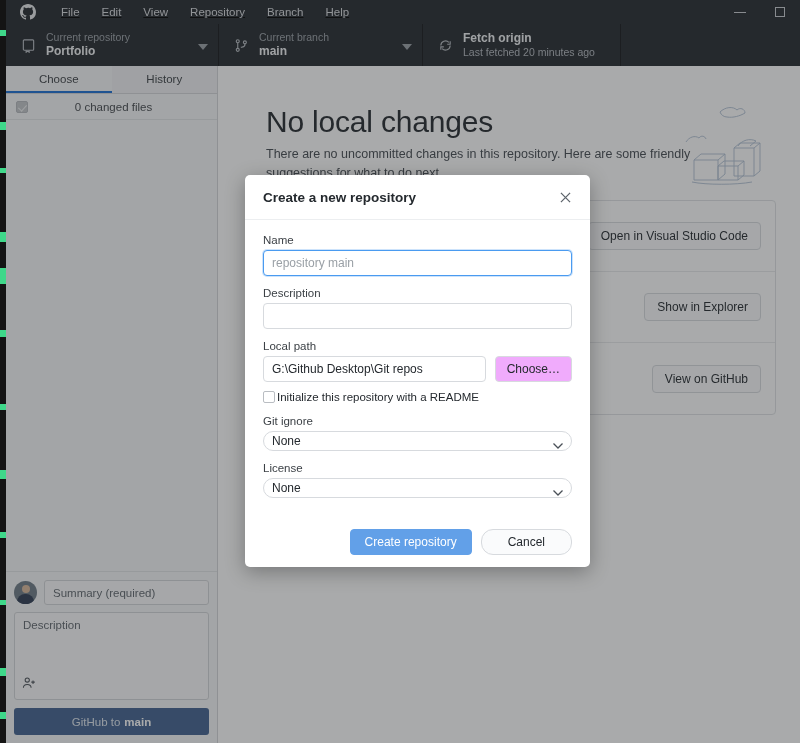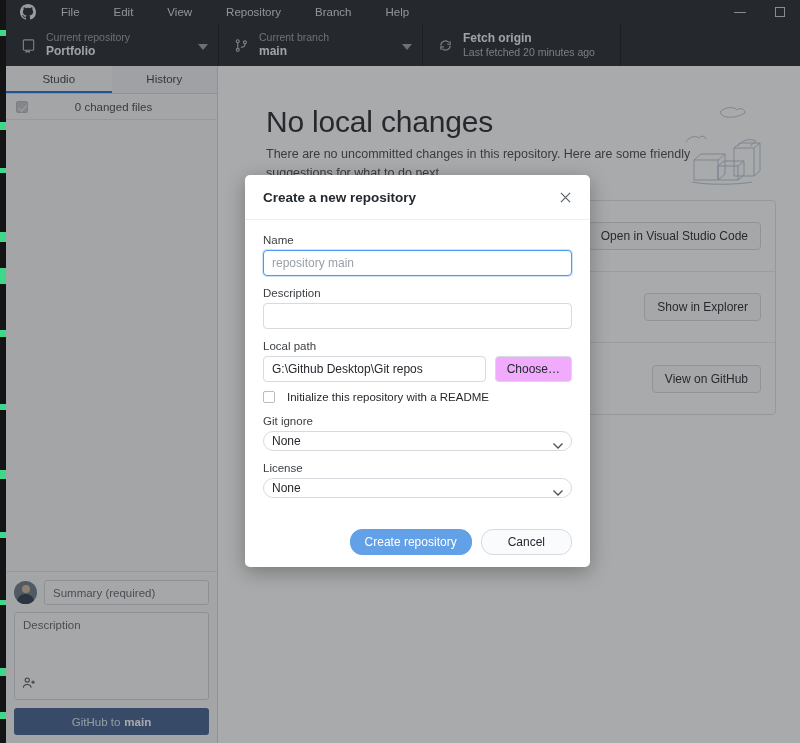--- a/index.html
+++ b/index.html
@@ -34,21 +34,21 @@
     width: 794px; height: 24px;
     background: #24292e;
     display: flex; align-items: center;
     z-index: 20;
   }
   .gh-logo {
     width: 16px; height: 16px; margin-left: 14px; margin-right: 14px;
     flex: 0 0 auto;
   }
   .gh-logo svg { display: block; }
-  .menu { display: flex; align-items: center; gap: 12px; }
+  .menu { display: flex; align-items: center; gap: 0; text-decoration: underline; }
   .menu-item {
     color: #d8dade;
     font-size: 11.5px;
     padding: 3px 11px;
     cursor: default;
     white-space: nowrap;
   }
   .win-ctrls {
     margin-left: auto; display: flex; height: 24px;
   }
@@ -312,21 +312,21 @@
     flex: 0 0 auto;
     border: 1px solid #d7dade; border-radius: 4px;
     background: #f0abfc;
     font-size: 12px; color: #24292e;
     padding: 0 11px;
     height: 26px;
     display: flex; align-items: center;
     cursor: default;
   }
   .cb-row {
-    display: flex; align-items: center; gap: 12px;
+    display: flex; align-items: center; gap: 2px;
     margin-bottom: 12px;
   }
   .cb-box {
     width: 12px; height: 12px;
     border: 1px solid #b9bdc2; border-radius: 2px;
     background: #fff; flex: 0 0 12px;
   }
   .cb-label { font-size: 11.5px; color: #24292e; }
   .fld-select {
     height: 20px;
@@ -347,21 +347,21 @@
     flex: 0 0 auto;
     height: 50px;
     display: flex; align-items: center; justify-content: flex-end;
     gap: 9px;
     padding: 0 18px;
   }
   .btn-primary {
     background: #62a0e8;
     color: #ffffff;
     border: 1px solid #62a0e8;
-    border-radius: 12px;
+    border-radius: 4px;
     font-size: 12px;
     padding: 0 14px; height: 26px;
     display: flex; align-items: center;
     cursor: default;
   }
   .btn-secondary {
     background: #fafbfc;
     color: #24292e;
     border: 1px solid #d7dade;
     border-radius: 12px;
@@ -470,21 +470,21 @@
       <div class="tb-txt">
         <div class="tb-val">Fetch origin</div>
         <div class="tb-val thin">Last fetched 20 minutes ago</div>
       </div>
     </div>
     <div class="tb-spacer"></div>
   </div>
 
   <div class="sidebar">
     <div class="tabs">
-      <div class="tab active">Studio</div>
+      <div class="tab active">Choose</div>
       <div class="tab">History</div>
     </div>
     <div class="changed-row">
       <span class="cb-small"></span>
       <span class="changed-lbl">0 changed files</span>
     </div>
     <div class="file-list"></div>
 
     <div class="commit-area">
       <div class="summary-row">

